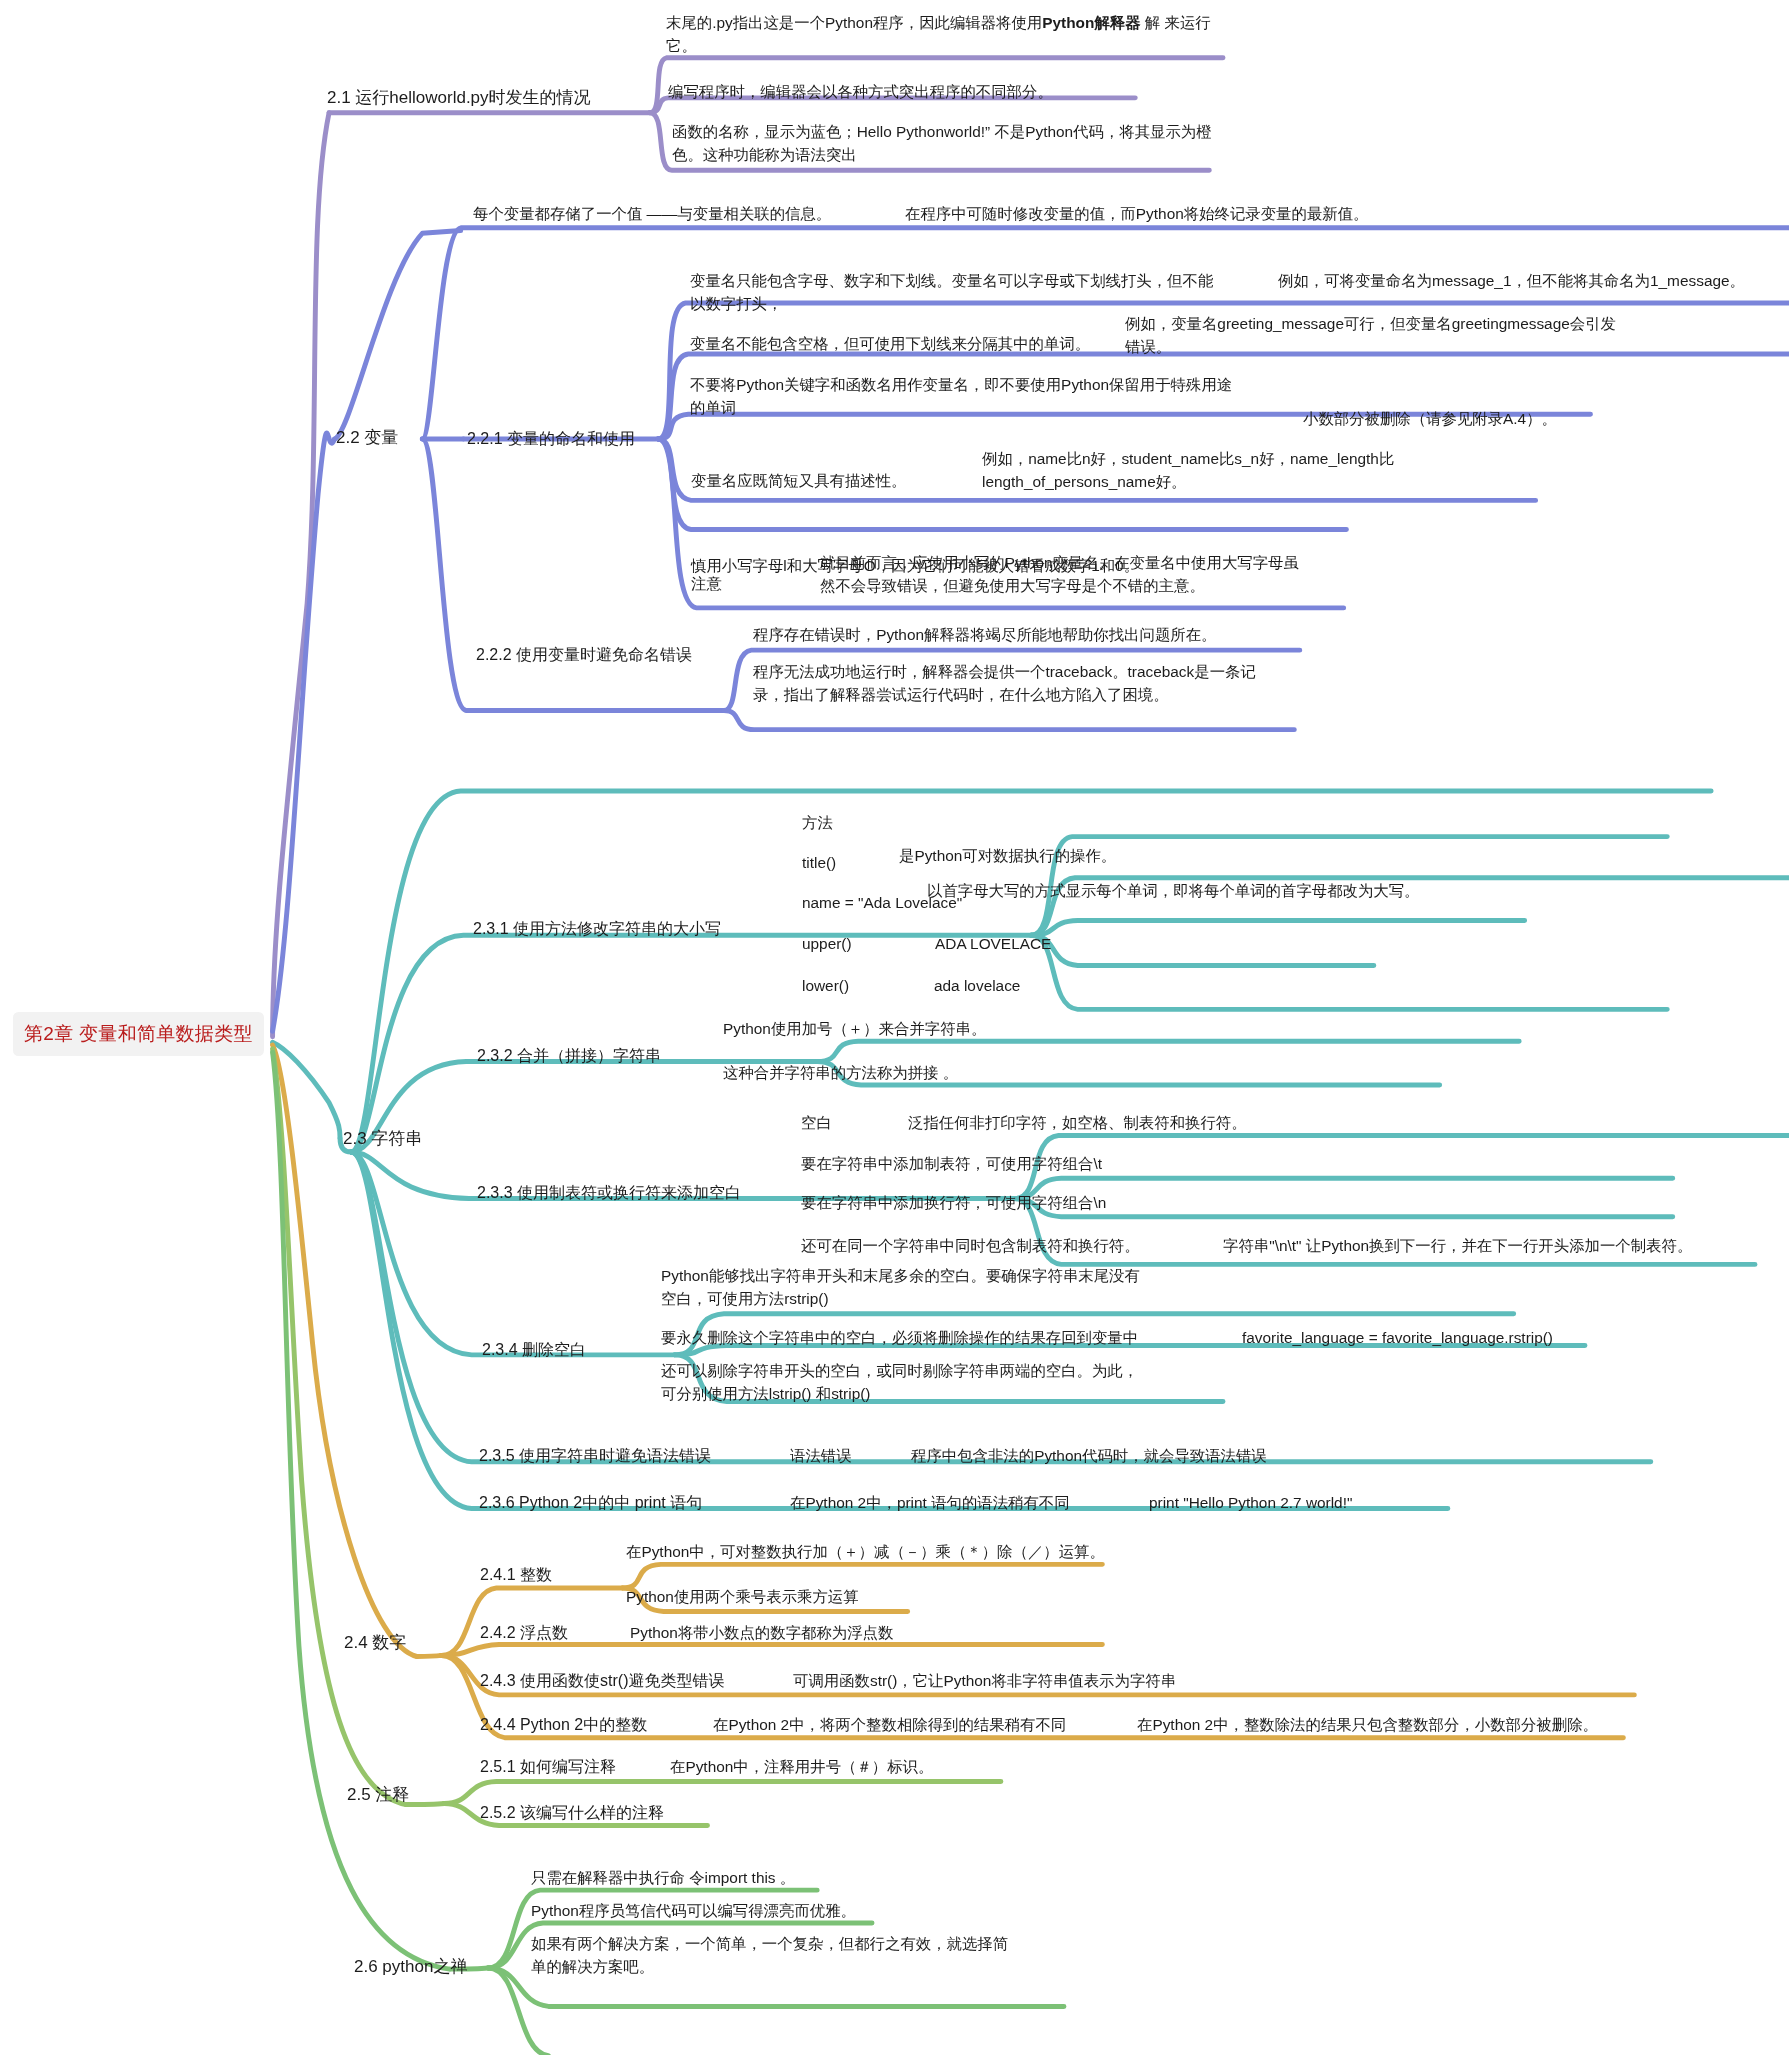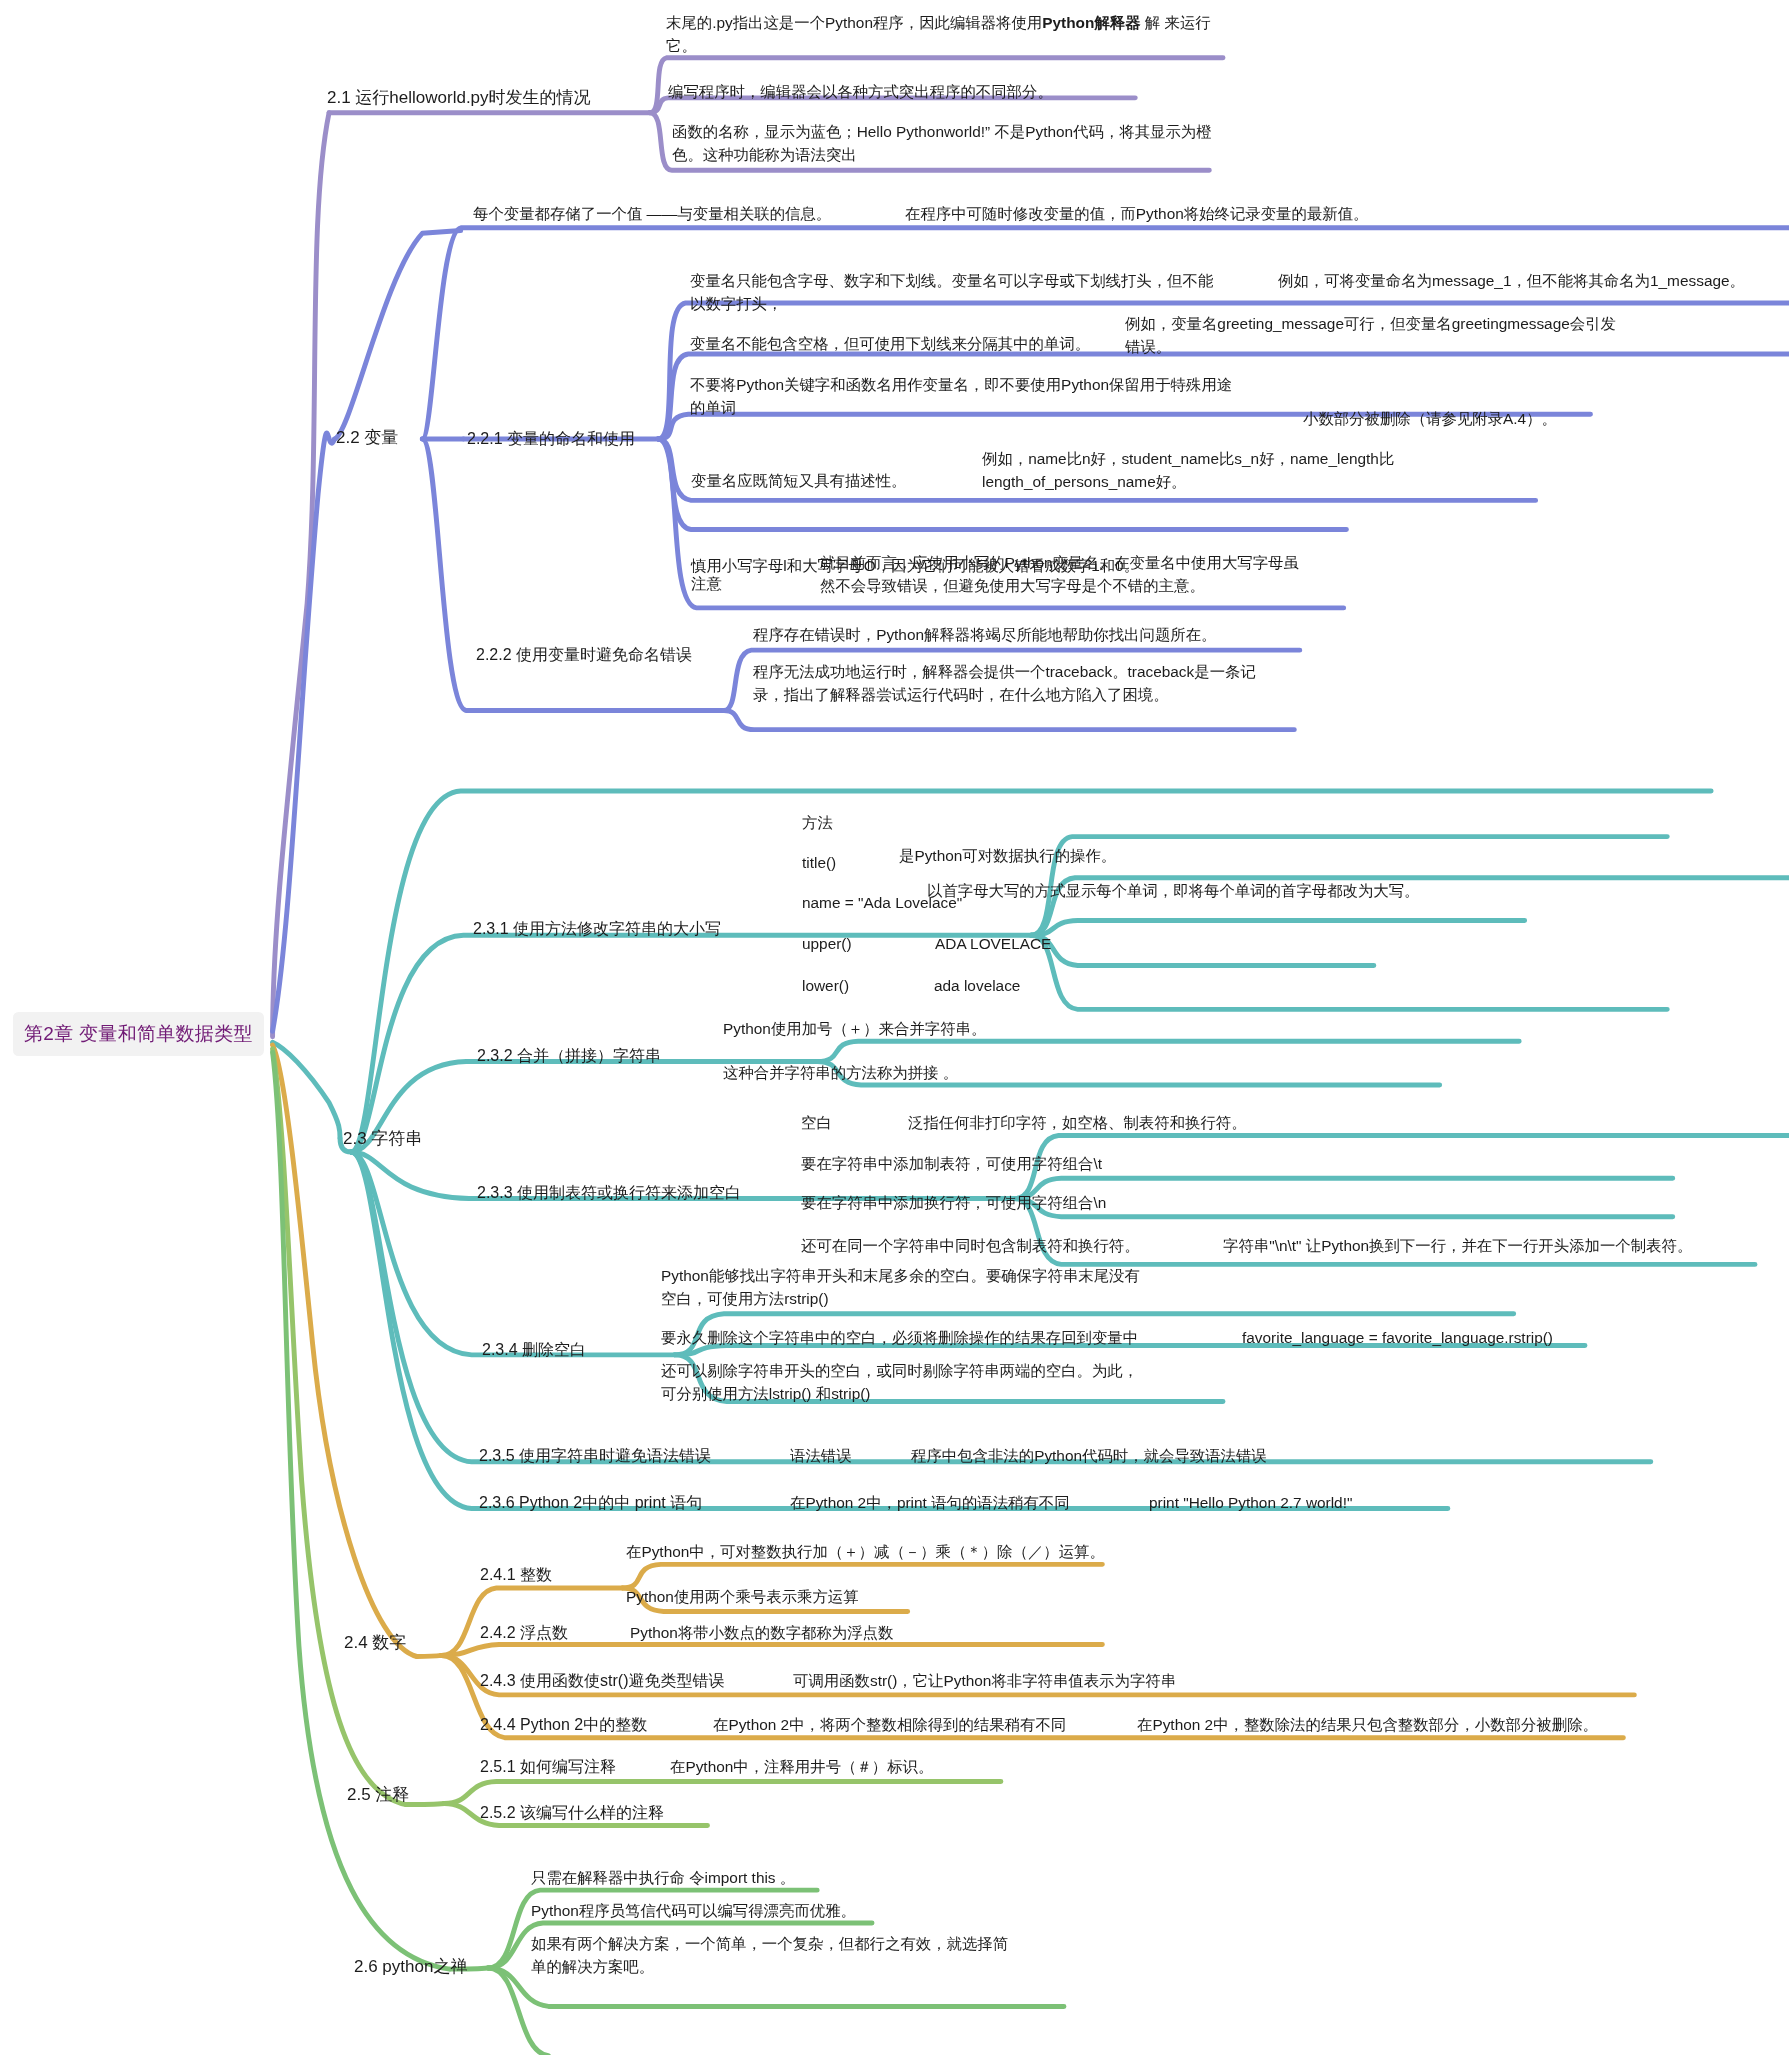--- a/index.html
+++ b/index.html
@@ -3,21 +3,21 @@
 <meta charset="utf-8">
 <title>第2章 变量和简单数据类型 - 思维导图</title>
 <style>
   html,body{margin:0;padding:0;background:#ffffff;}
   body{font-family:"Liberation Sans","DejaVu Sans",sans-serif;}
   #canvas{position:relative;width:1789px;height:2056px;background:#fff;overflow:hidden;}
   svg.links{position:absolute;left:0;top:0;width:1789px;height:2056px;pointer-events:none;}
   .node{position:absolute;color:#1c1c1c;line-height:1.52;white-space:normal;}
   .root{
     background:#f2f2f2;border-radius:5.5px;padding:7.7px 11px;
-    font-size:19px;color:#701a75;letter-spacing:0.3px;white-space:nowrap;
+    font-size:19px;color:#b91c1c;letter-spacing:0.3px;white-space:nowrap;
   }
   .lvl1{font-size:17px;white-space:nowrap;}
   .lvl2{font-size:16px;white-space:nowrap;}
   .leaf{font-size:15.4px;}
   .leaf.nowrap{white-space:nowrap;}
   .b{font-weight:bold;}
 </style>
 </head>
 <body>
 

